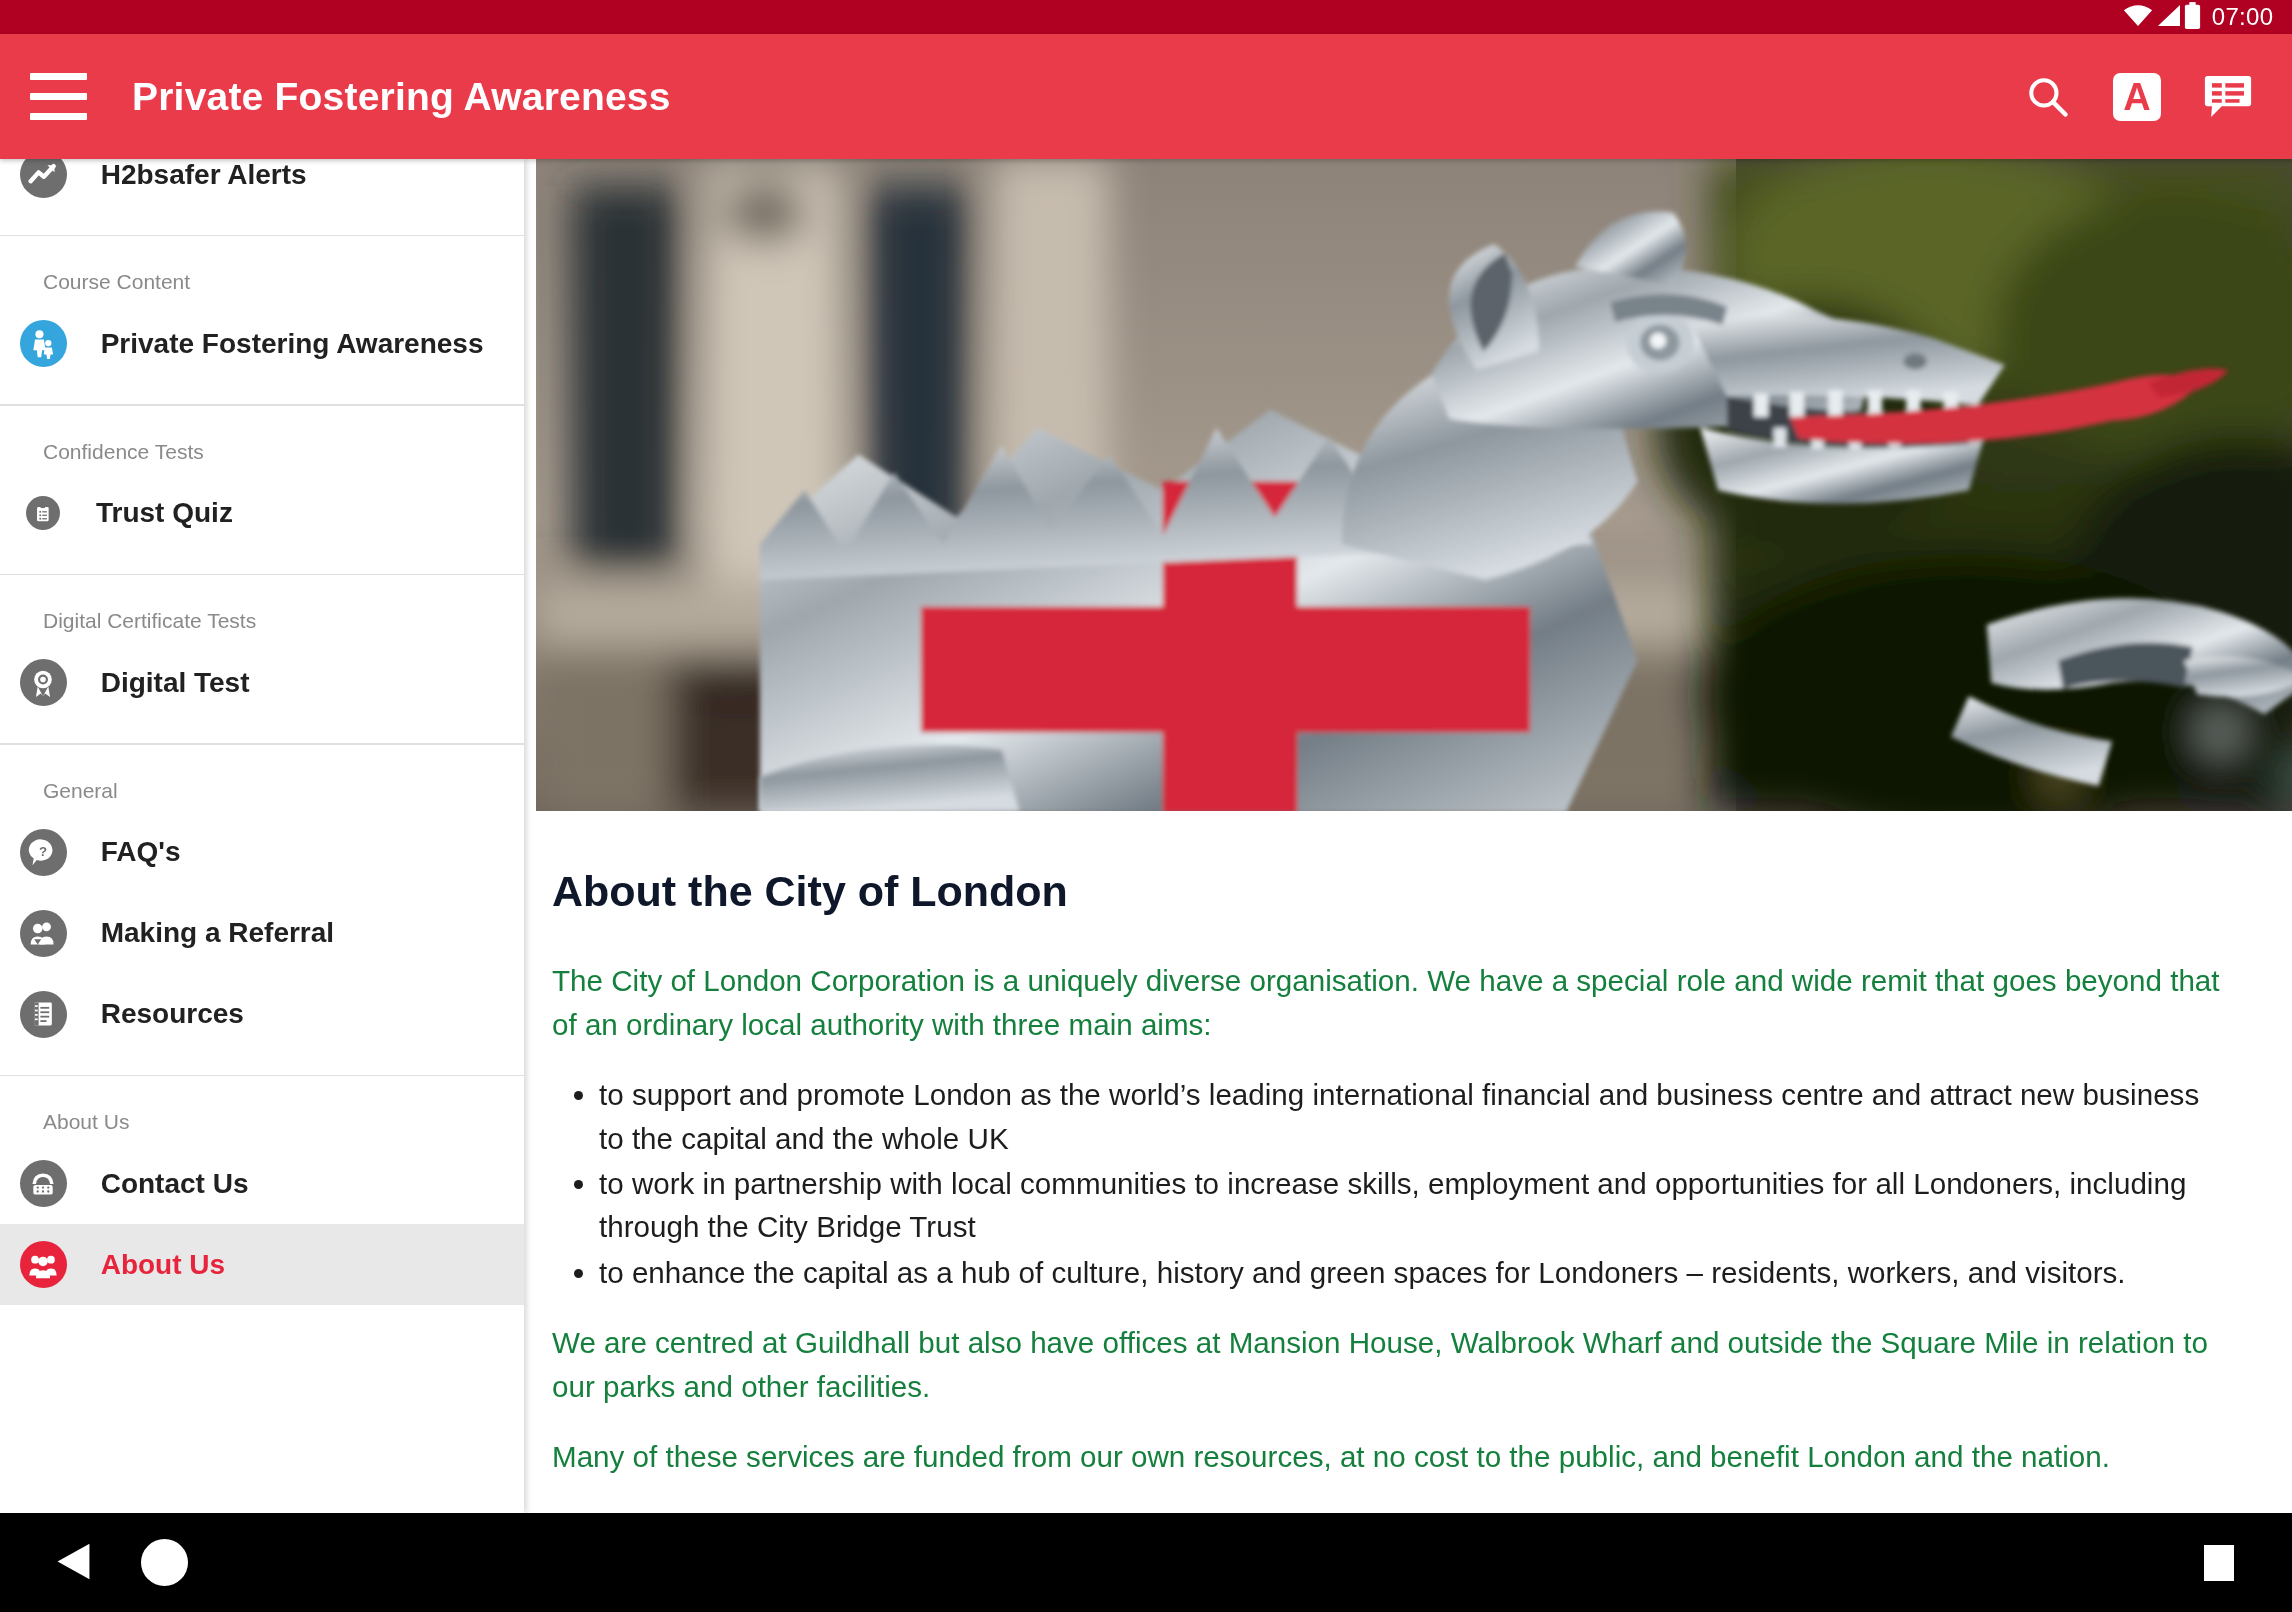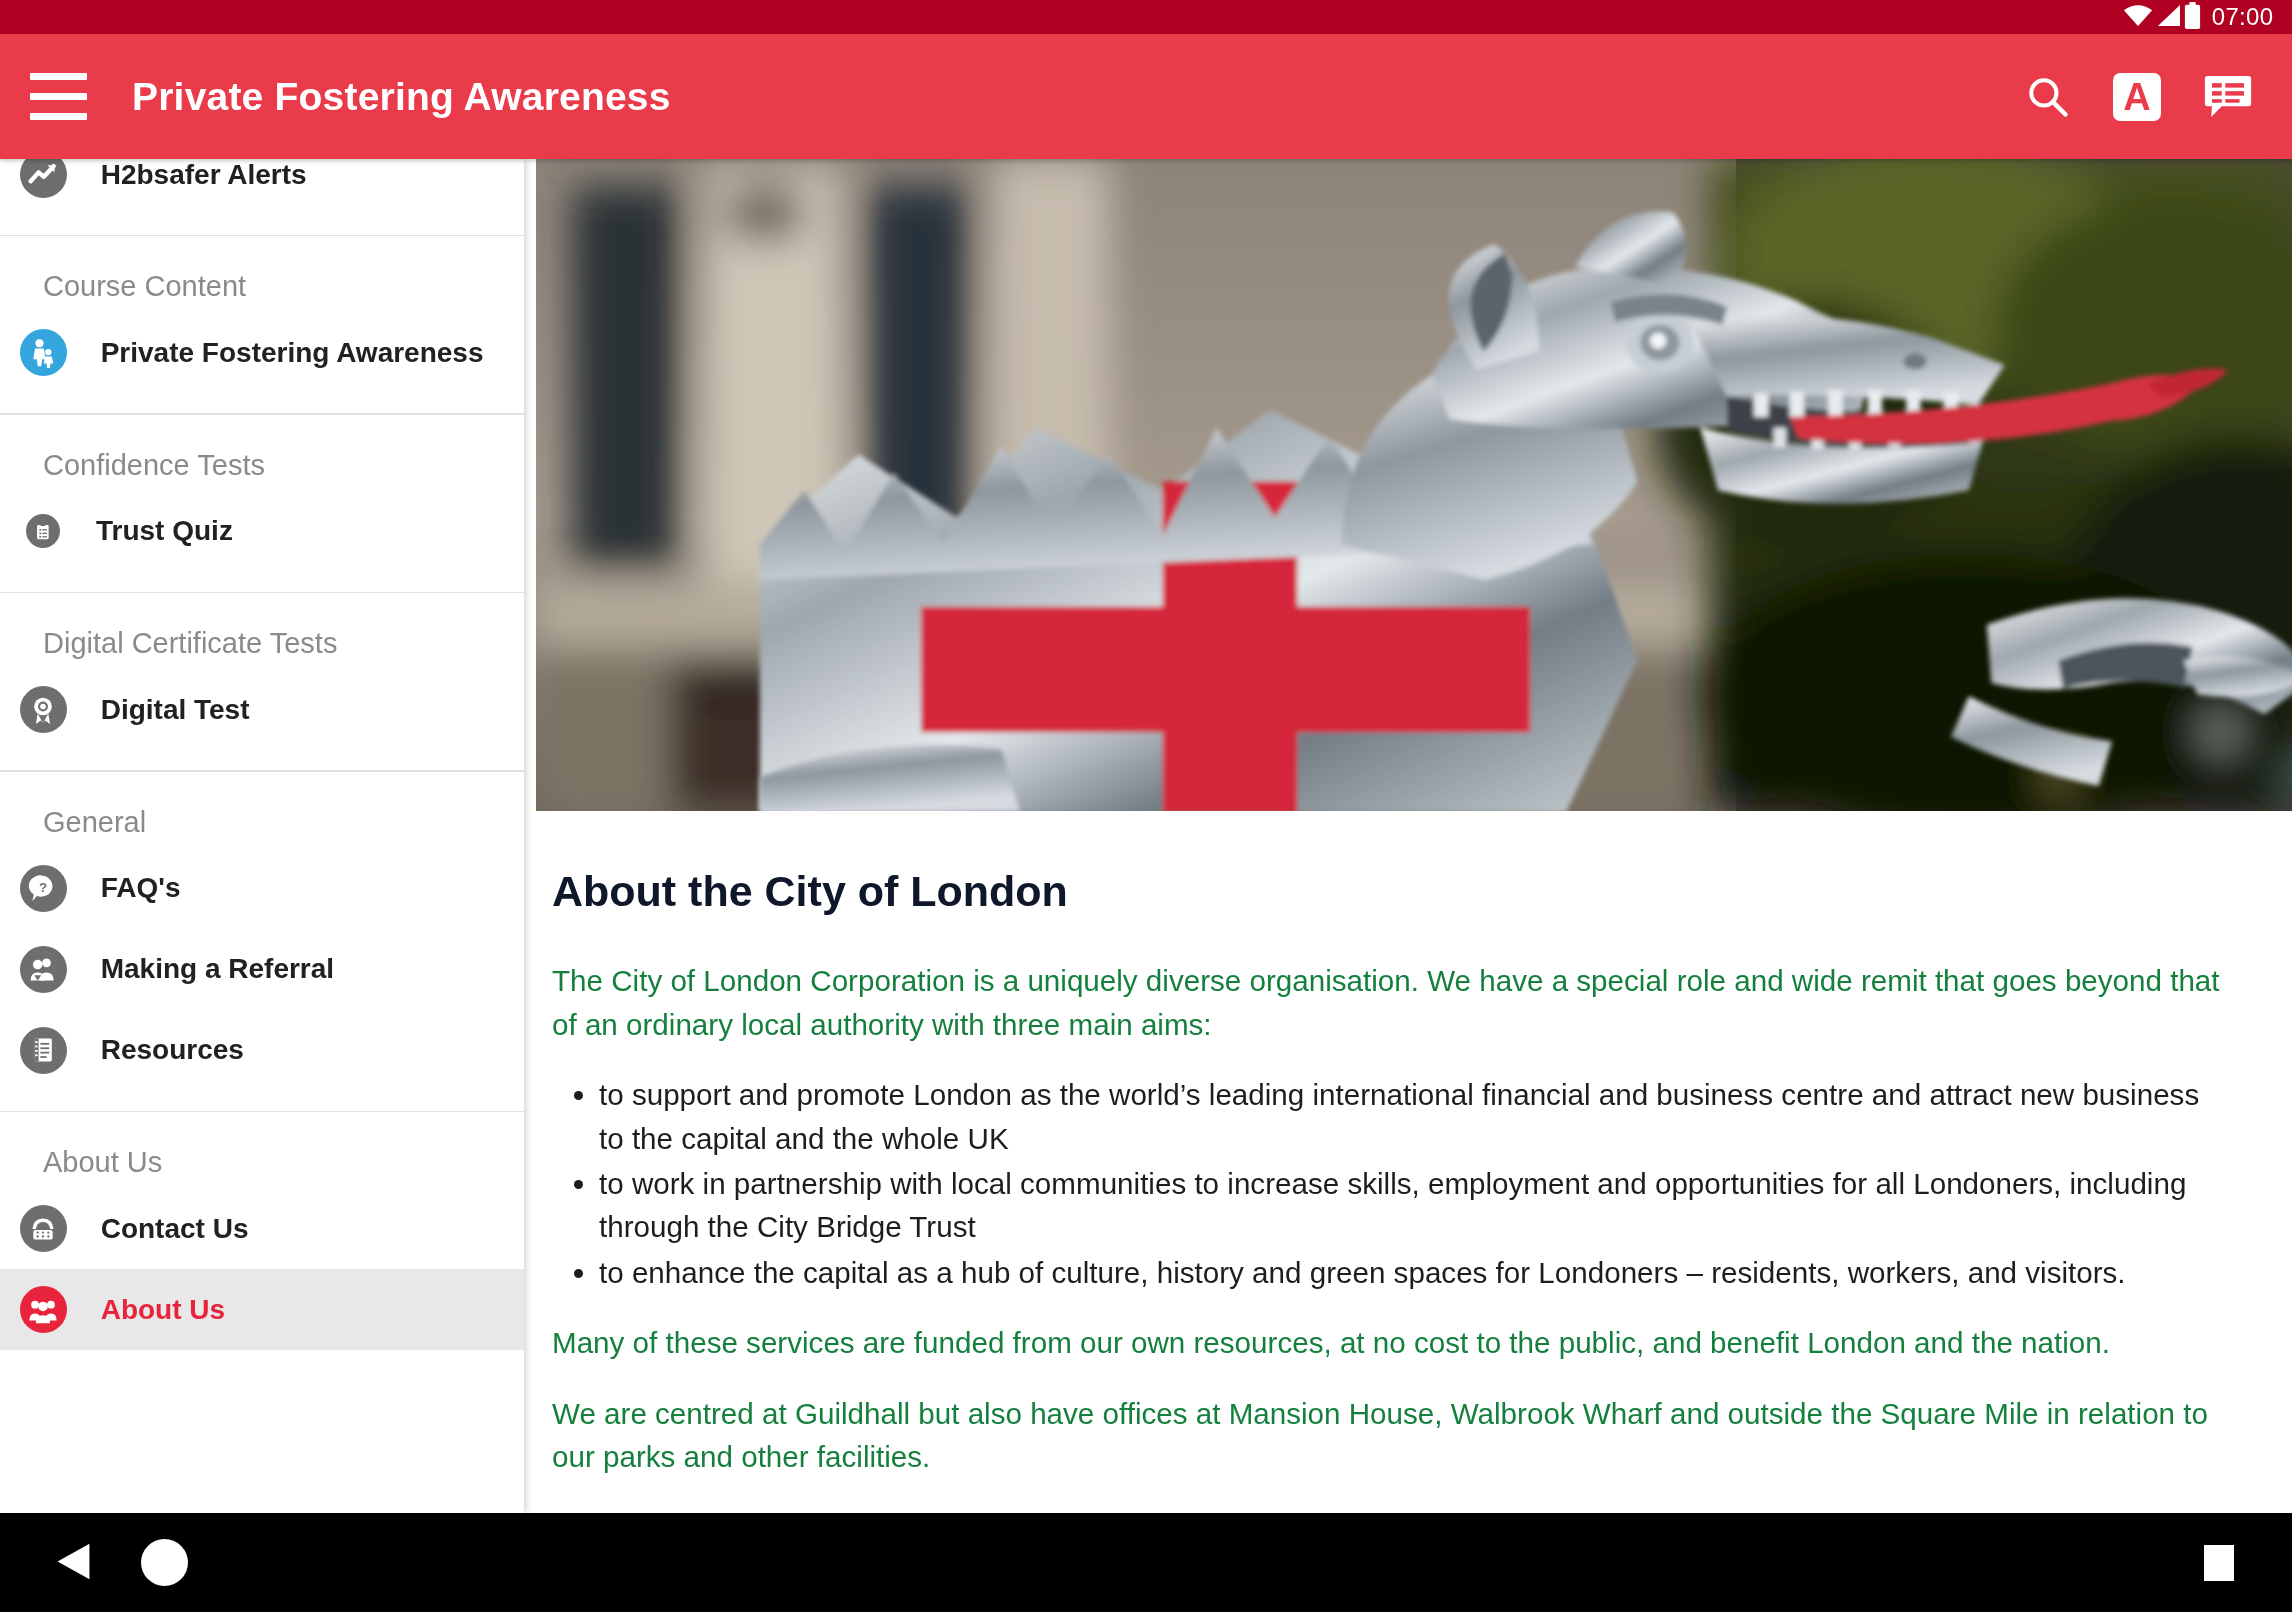--- a/index.html
+++ b/index.html
@@ -85,21 +85,21 @@
   .nav-icon.red  { background: #e8243c; }
   .nav-label {
     margin-left: 34px;
     font-size: 28px; font-weight: bold; color: #212121;
     white-space: nowrap;
   }
   .nav-item.selected .nav-label { color: #e8243c; }
 
   .nav-divider { height: 1.8px; background: #e0e0e0; margin: 0; }
   .nav-section {
-    font-size: 29px; color: #8a8a8a;
+    font-size: 21px; color: #8a8a8a;
     padding: 34px 17px 9px 43px;
   }
   .sec-gap { height: 19.7px; }
 
   
   .content {
     position: absolute; top: 159px; left: 536px;
     width: 1757px; height: 1354px;
     background: #ffffff; overflow: hidden;
   }
@@ -327,22 +327,22 @@
     </div>
 
     <div class="article">
       <div class="art-title">About the City of London</div>
       <p class="art-p">The City of London Corporation is a uniquely diverse organisation. We have a special role and wide remit that goes beyond that of an ordinary local authority with three main aims:</p>
       <ul class="art-list">
         <li>to support and promote London as the world’s leading international financial and business centre and attract new business to the capital and the whole UK</li>
         <li>to work in partnership with local communities to increase skills, employment and opportunities for all Londoners, including through the City Bridge Trust</li>
         <li>to enhance the capital as a hub of culture, history and green spaces for Londoners – residents, workers, and visitors.</li>
       </ul>
+      <p class="art-p">We are centred at Guildhall but also have offices at Mansion House, Walbrook Wharf and outside the Square Mile in relation to our parks and other facilities.</p>
       <p class="art-p">Many of these services are funded from our own resources, at no cost to the public, and benefit London and the nation.</p>
-      <p class="art-p">We are centred at Guildhall but also have offices at Mansion House, Walbrook Wharf and outside the Square Mile in relation to our parks and other facilities.</p>
     </div>
   </div>
 
   <div class="sidebar">
     <div class="nav-scroll">
 
       <div class="nav-item">
         <span class="nav-icon">
           <svg width="30" height="30" viewBox="0 0 34 34">
             <path d="M3 24 L12 14 L18 19 L29 7" fill="none" stroke="#fff" stroke-width="5" stroke-linecap="round" stroke-linejoin="round"></path>

